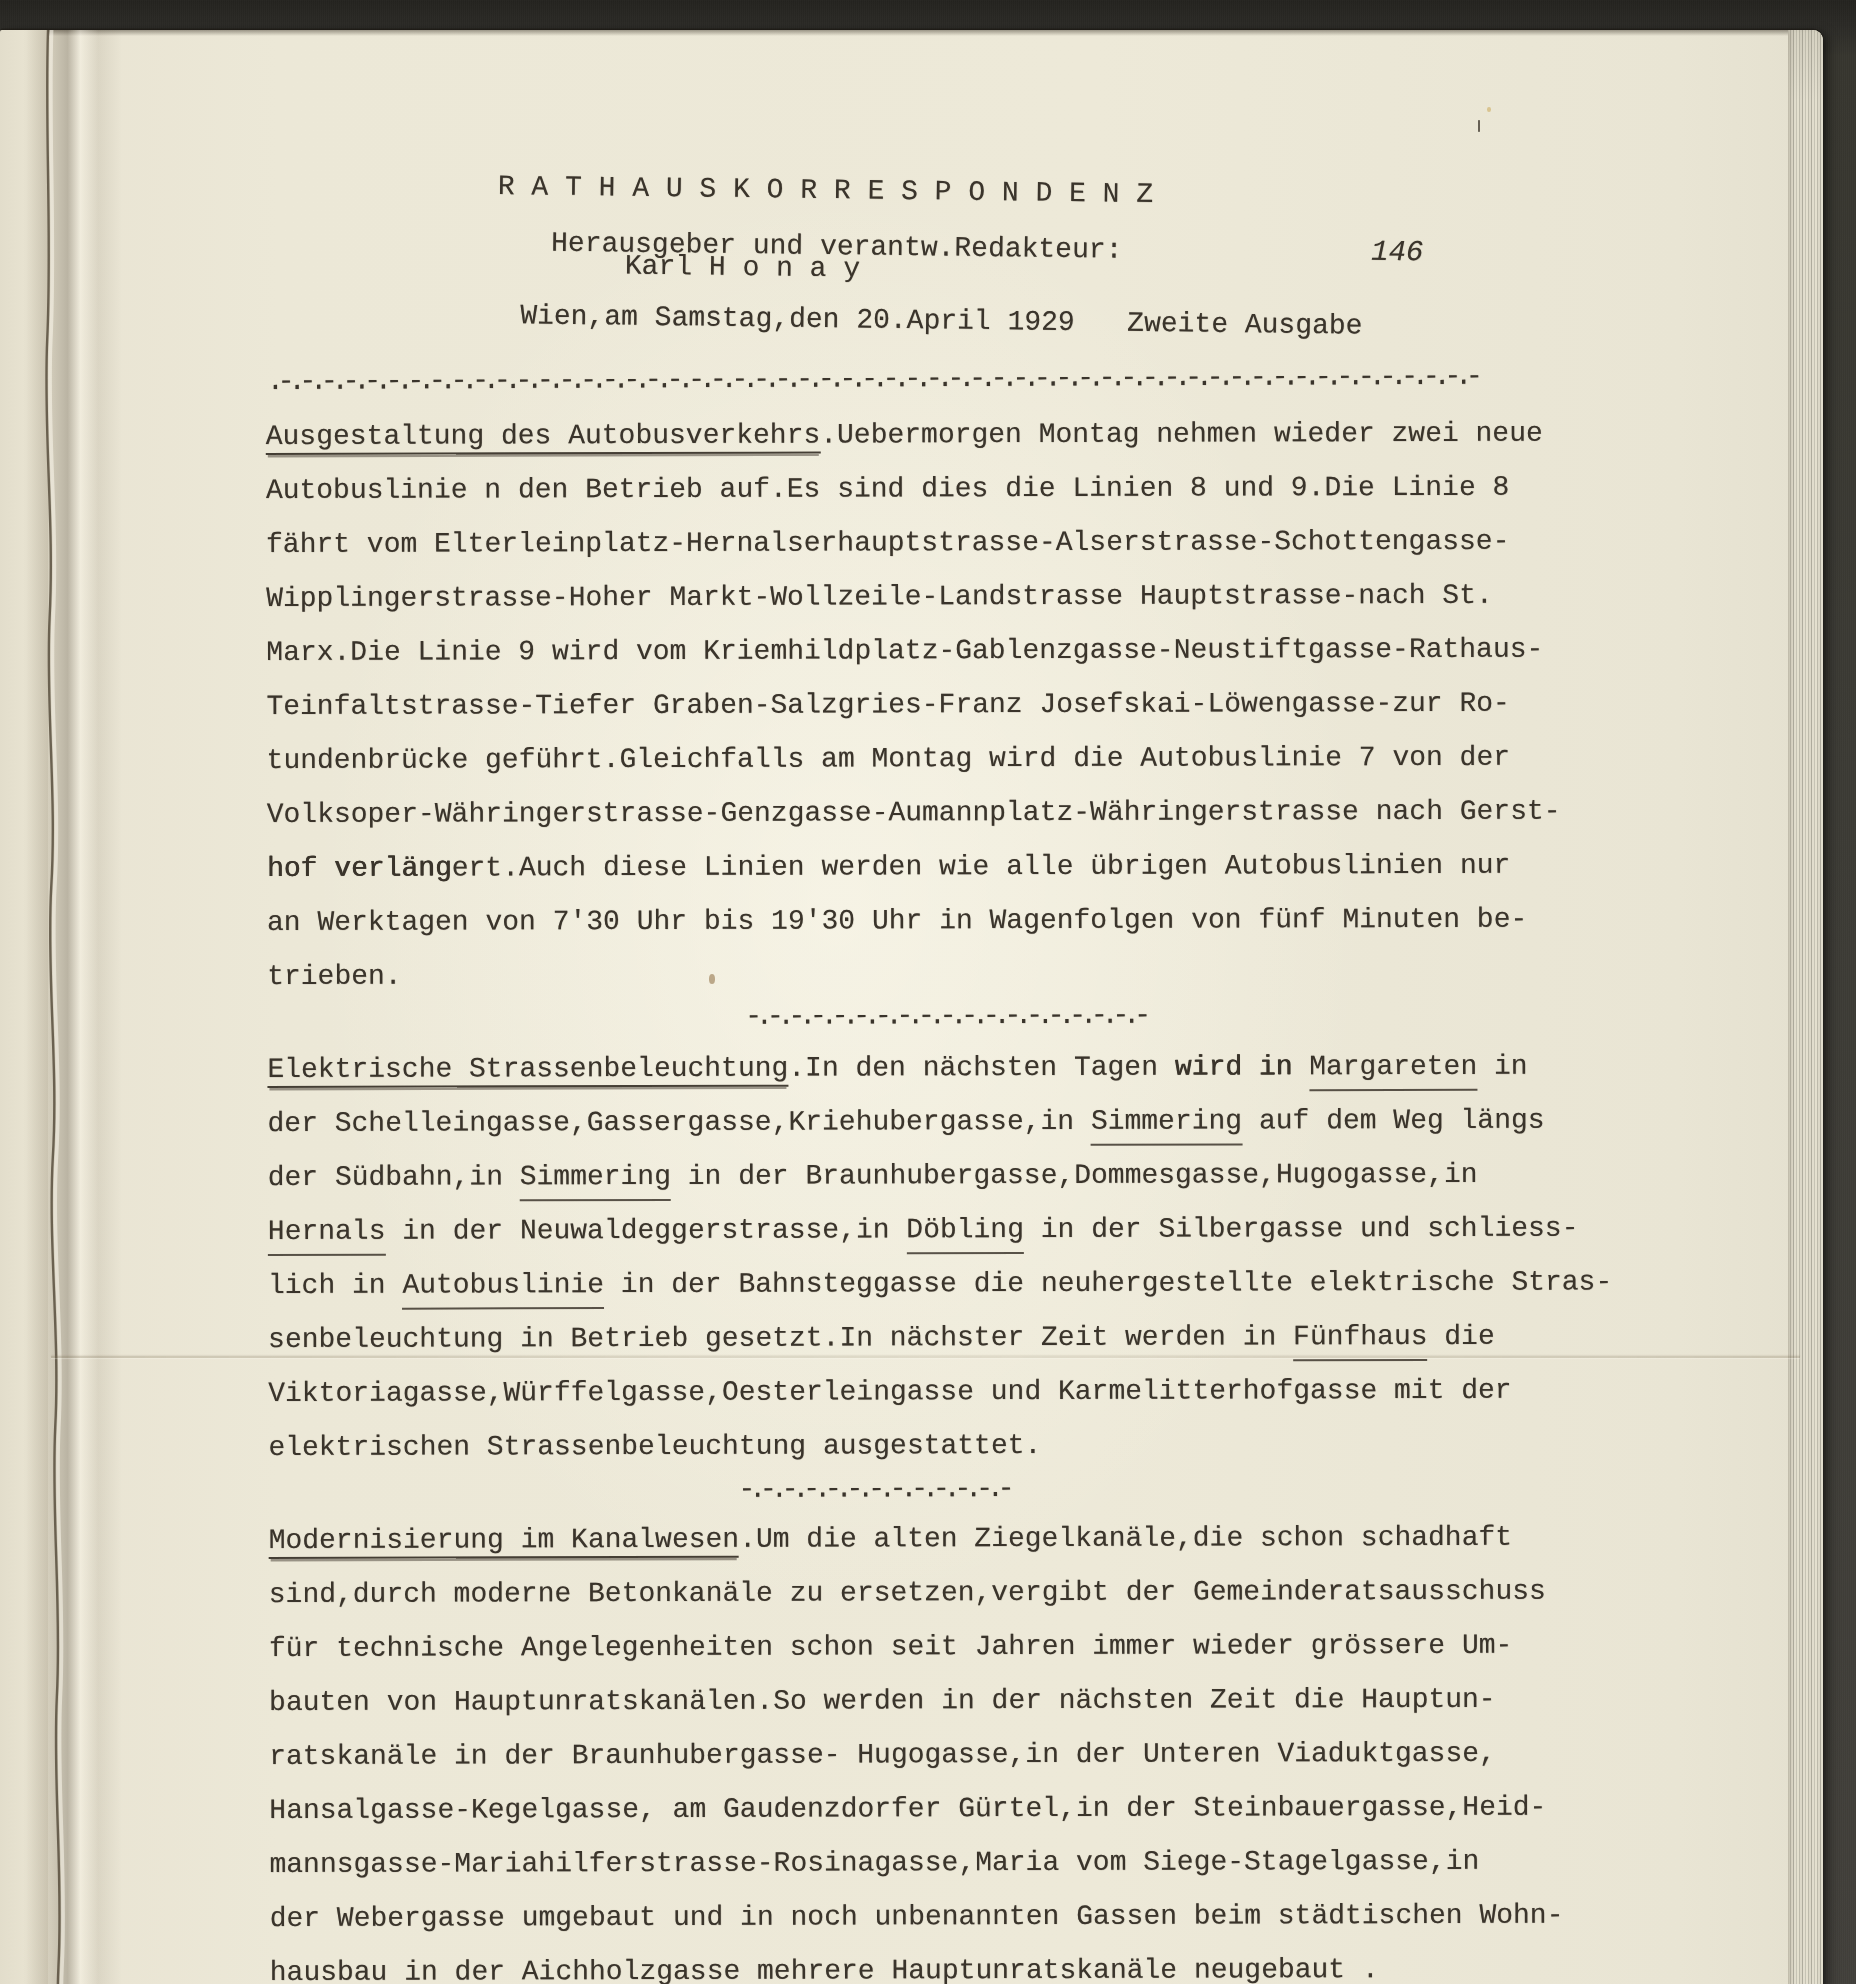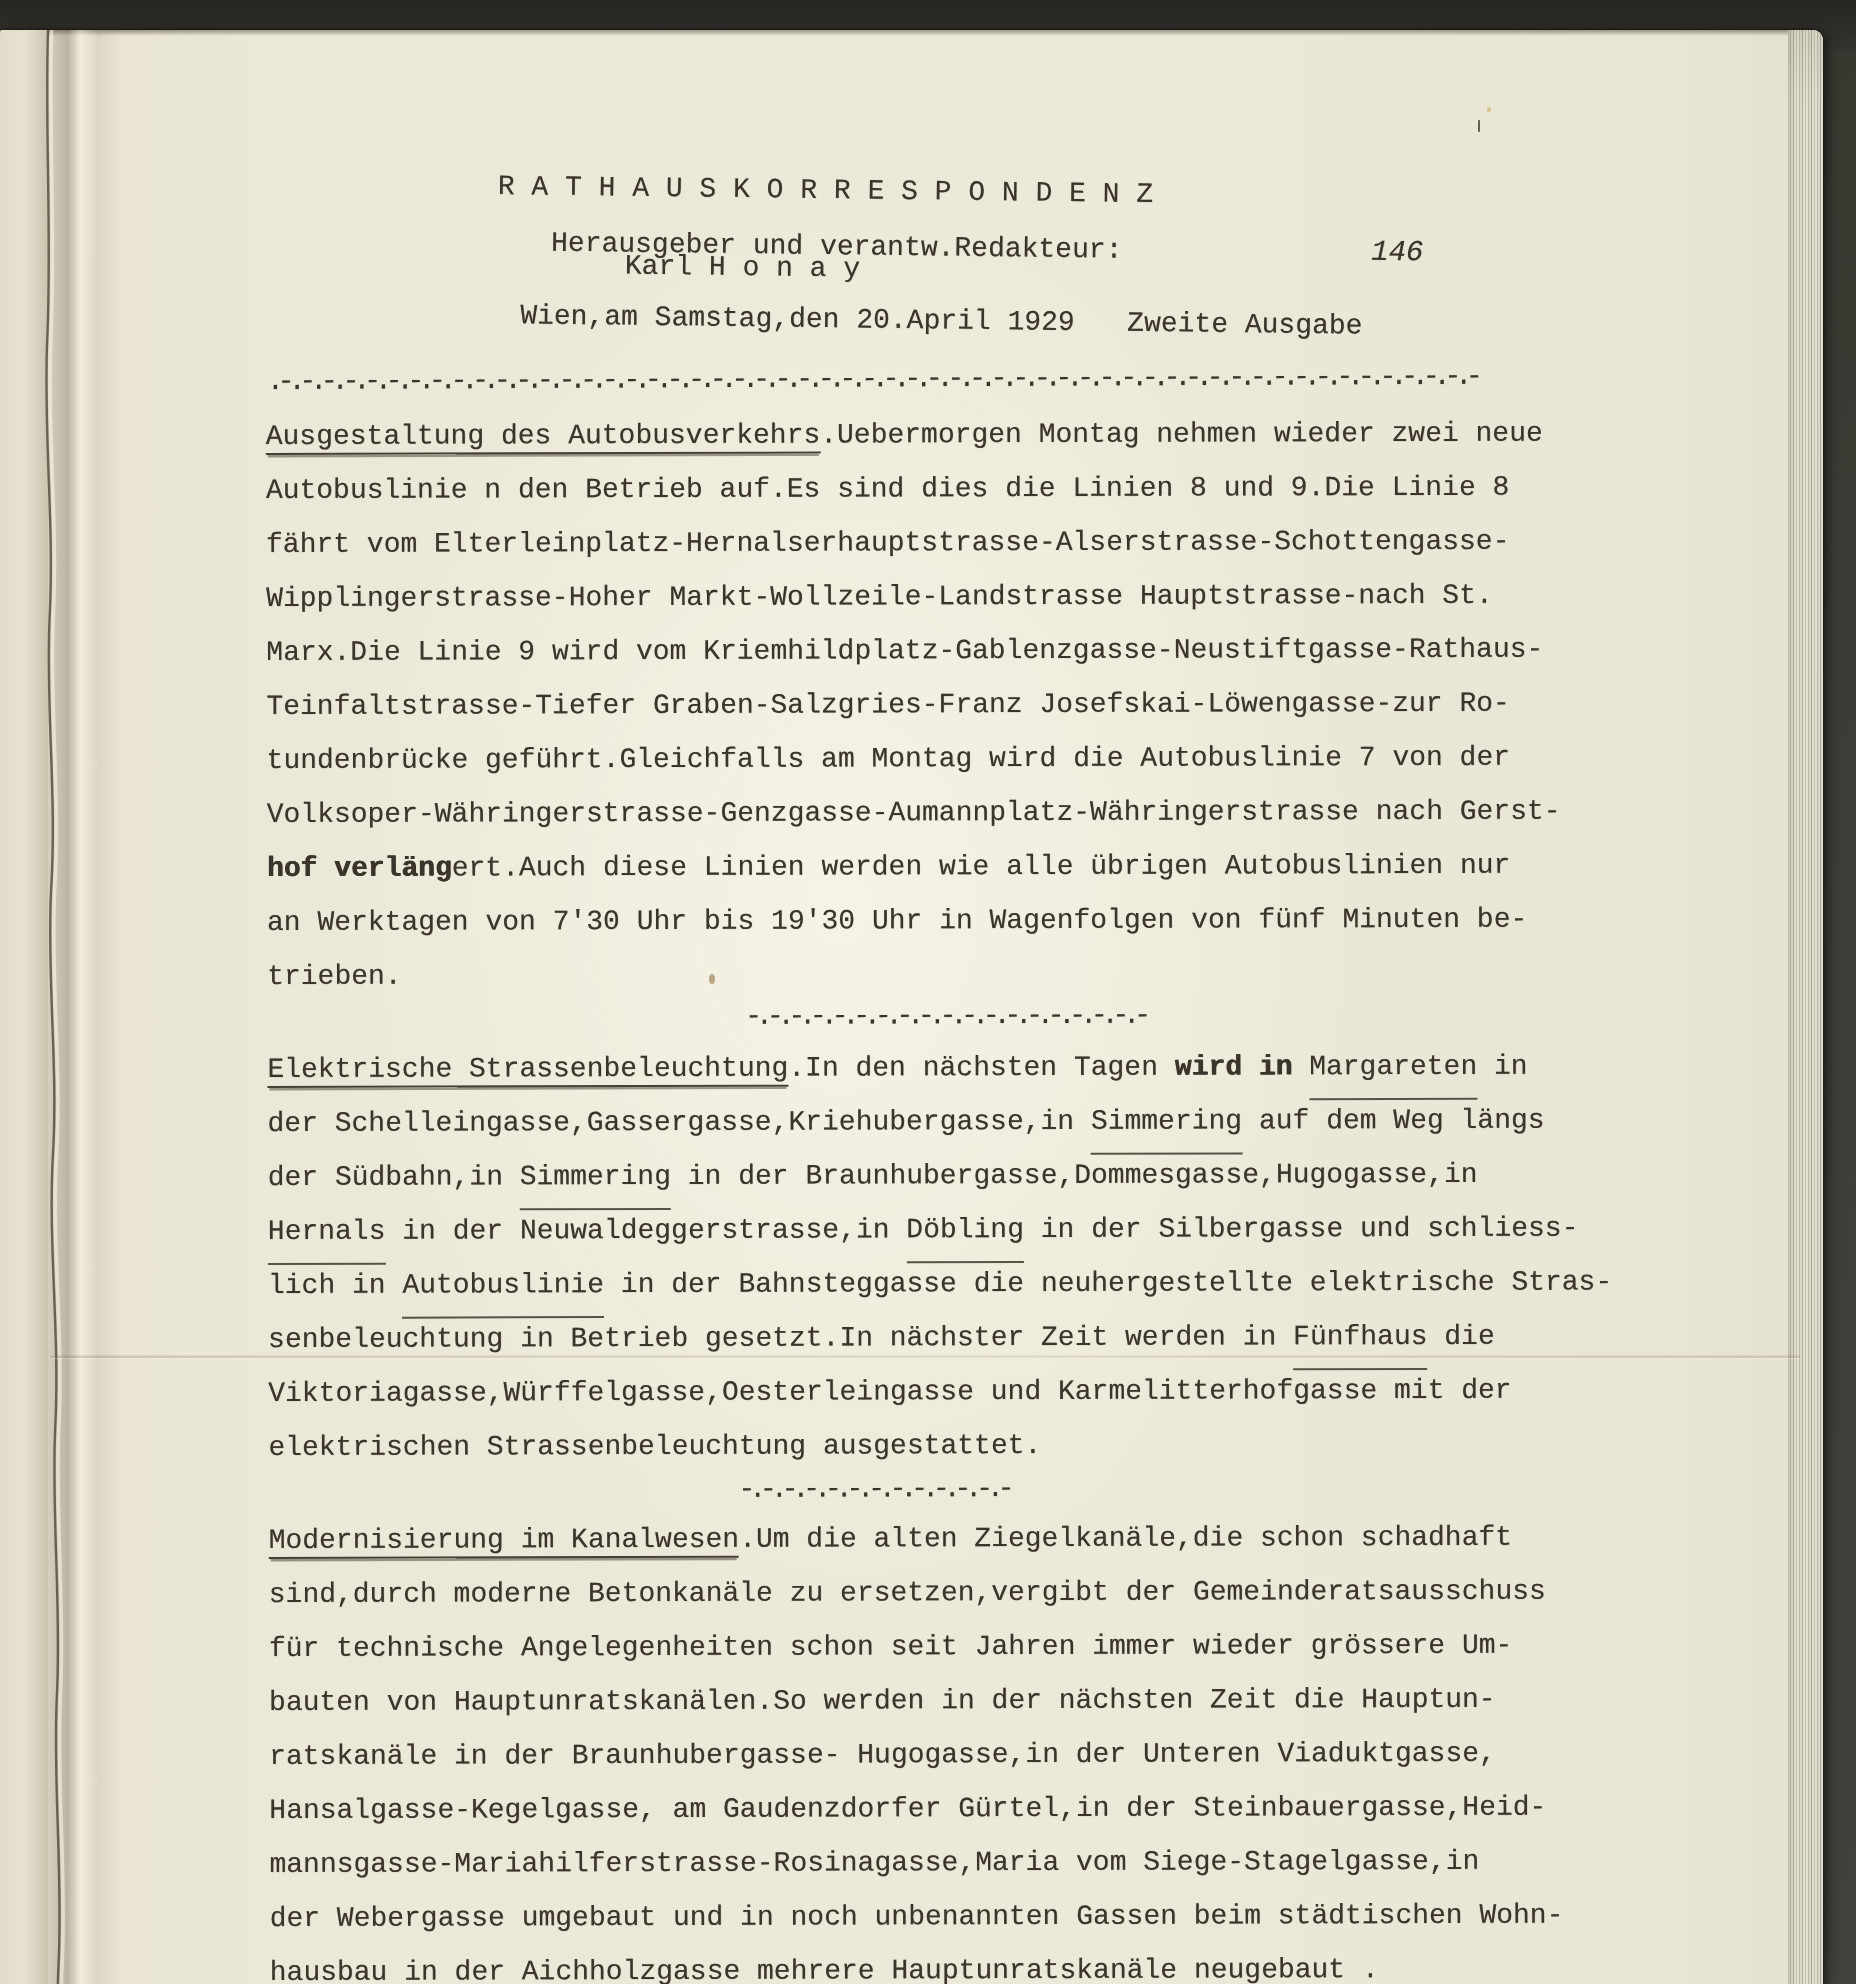--- a/index.html
+++ b/index.html
@@ -60,23 +60,23 @@
   .edition{left:1129px;top:272px;}
   .sep{position:absolute;font-size:28px;line-height:54px;letter-spacing:-6px;white-space:pre;}
   .hsep{left:267px;top:325px;transform:rotate(-0.25deg);transform-origin:left center;}
   .sep0{left:746px;top:961px;}
   .sep1{left:738px;top:1434px;}
   .sep2{left:662px;top:1957px;}
   .article{position:absolute;left:268px;width:1318px;font-size:28px;}
   .a0{top:380px;}  .a1{top:1013px;}  .a2{top:1484px;}
   .ln{height:54px;line-height:54px;white-space:pre;}
   .sg-n{}
-  .sg-u{border-bottom:2px solid rgba(50,43,34,.8);padding-bottom:16px;}
+  .sg-u{border-bottom:2px solid rgba(50,43,34,.8);padding-bottom:7px;}
   .sg-uu{border-bottom:2.8px solid rgba(50,43,34,.9);box-shadow:0 4.4px 0 -2px rgba(50,43,34,.45);padding-bottom:0.8px;}
-  .sg-b{font-weight:bold;text-shadow:0.6px 0 0 currentColor,0 0 0.8px rgba(58,50,40,.4);}
+  .sg-b{font-weight:normal;text-shadow:0.6px 0 0 currentColor,0 0 0.8px rgba(58,50,40,.4);}
 </style>
 </head>
 <body>
 
 <div class="bg-noise"></div>
 
 <div class="sheet">
   <div class="prev-page-strip"></div>
   <div class="gutter-shade"></div>
   <svg class="crease-svg" viewBox="0 0 160 6464" preserveAspectRatio="none">

